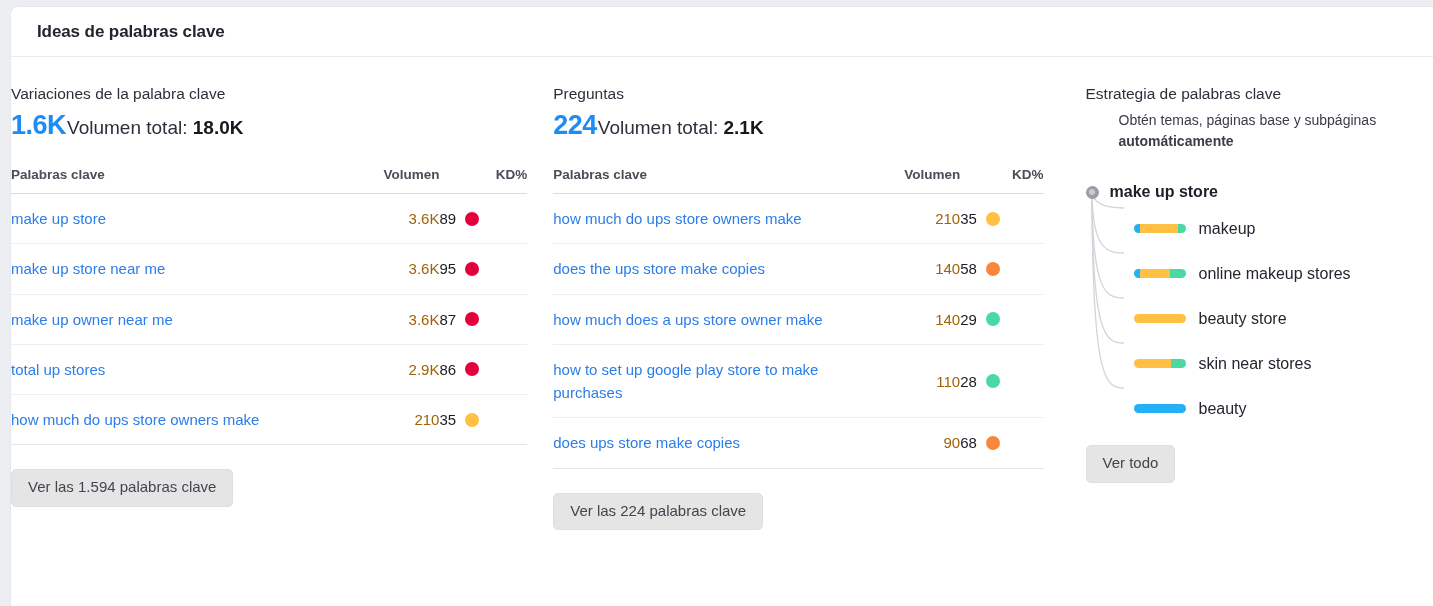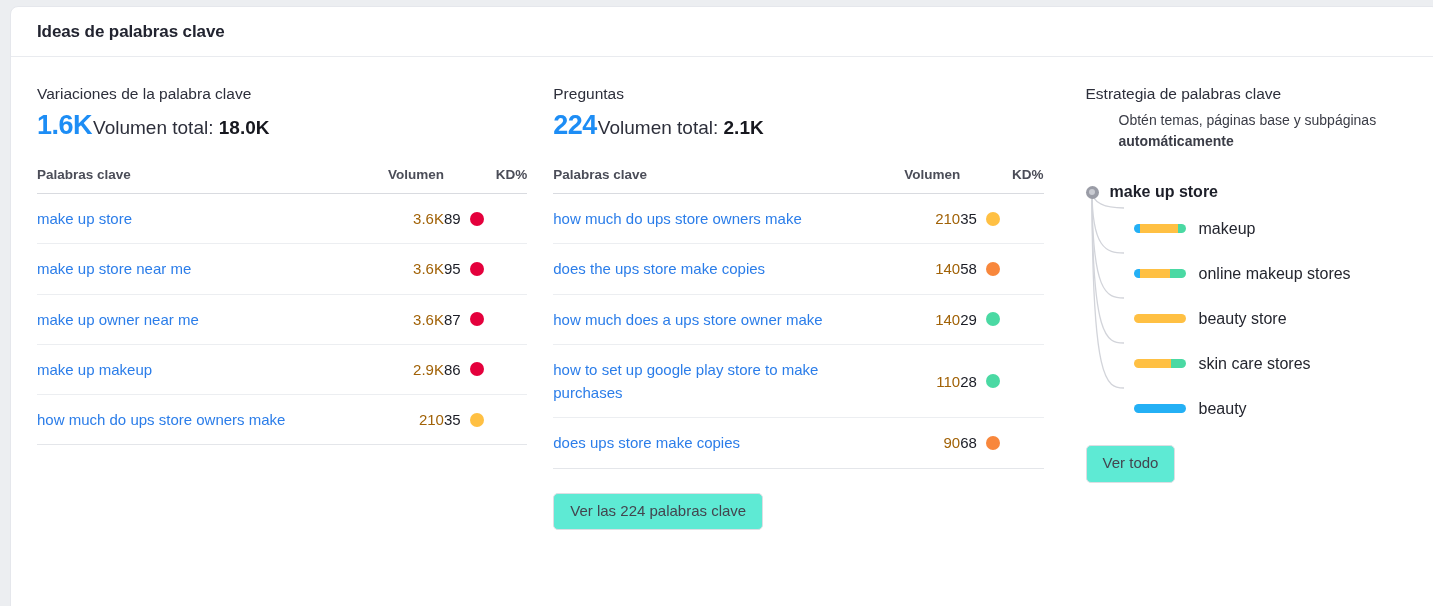--- a/index.html
+++ b/index.html
@@ -29,21 +29,21 @@
     font-size: 17px;
     font-weight: bold;
     color: #222430;
     letter-spacing: -0.1px;
   }
   .card-body {
     display: flex;
     padding: 28px 0 0 0;
   }
   .col { position: relative; }
-  .col-variations { width: 517px; padding-left: 26px; padding-right: 0; }
+  .col-variations { width: 517px; padding-right: 0; }
   .col-questions  { width: 517px; padding-left: 26px; }
   .col-strategy   { width: 396px; padding-left: 42px; }
 
   .section-title {
     font-size: 15.5px;
     color: #2d2f3b;
     margin-bottom: 7px;
     white-space: nowrap;
   }
   .stat-line {
@@ -115,21 +115,21 @@
     display: inline-block;
     flex: none;
   }
 
   .btn {
     display: inline-block;
     margin-top: 24px;
     padding: 9px 16px 10px;
     font-size: 15px;
     color: #43454f;
-    background: #5eead4;
+    background: #e5e5e5;
     border: 1px solid #dcdee3;
     border-radius: 5px;
     cursor: pointer;
     font-family: "Liberation Sans", sans-serif;
     line-height: 1.1;
   }
 
   
   .strategy-sub {
     font-size: 14px;
@@ -247,37 +247,38 @@
             </tr>
             <tr>
               <td class="kw-col"><a href="#">make up owner near me</a></td>
               <td class="vol-col">3.6K</td>
               <td class="kd-col"><span class="kd-wrap">
                   <span>87</span>
                   <span class="dot" style="background: rgb(228, 0, 60);"></span>
                 </span></td>
             </tr>
             <tr>
-              <td class="kw-col"><a href="#">make up makeup</a></td>
+              <td class="kw-col"><a href="#">total up stores</a></td>
               <td class="vol-col">2.9K</td>
               <td class="kd-col"><span class="kd-wrap">
                   <span>86</span>
                   <span class="dot" style="background: rgb(228, 0, 60);"></span>
                 </span></td>
             </tr>
             <tr>
               <td class="kw-col"><a href="#">how much do ups store owners make</a></td>
               <td class="vol-col">210</td>
               <td class="kd-col"><span class="kd-wrap">
                   <span>35</span>
                   <span class="dot" style="background: rgb(255, 192, 67);"></span>
                 </span></td>
             </tr>
           </tbody>
       </table>
+      <button class="btn">Ver las 1.594 palabras clave</button>
     </div>
 
     <div class="col col-questions">
       <div class="section-title">Preguntas</div>
       <div class="stat-line">
         <span class="stat-big">224</span>
         <span class="stat-rest"><span>Volumen total:</span> <b>2.1K</b></span>
       </div>
       <table class="kw" id="tbl-questions">
         <thead>
@@ -370,21 +371,21 @@
               <span class="bar">
                 <span style="background: rgb(255, 192, 67); width: 100%;"></span>
               </span>
               <span class="branch-label">beauty store</span>
             </div>
             <div class="branch">
               <span class="bar">
                 <span style="background: rgb(255, 192, 67); width: 72%;"></span>
                 <span style="background: rgb(74, 217, 163); width: 28%;"></span>
               </span>
-              <span class="branch-label">skin care stores</span>
+              <span class="branch-label">skin near stores</span>
             </div>
             <div class="branch">
               <span class="bar">
                 <span style="background: rgb(36, 176, 245); width: 100%;"></span>
               </span>
               <span class="branch-label">beauty</span>
             </div>
           </div>
       </div>
 

